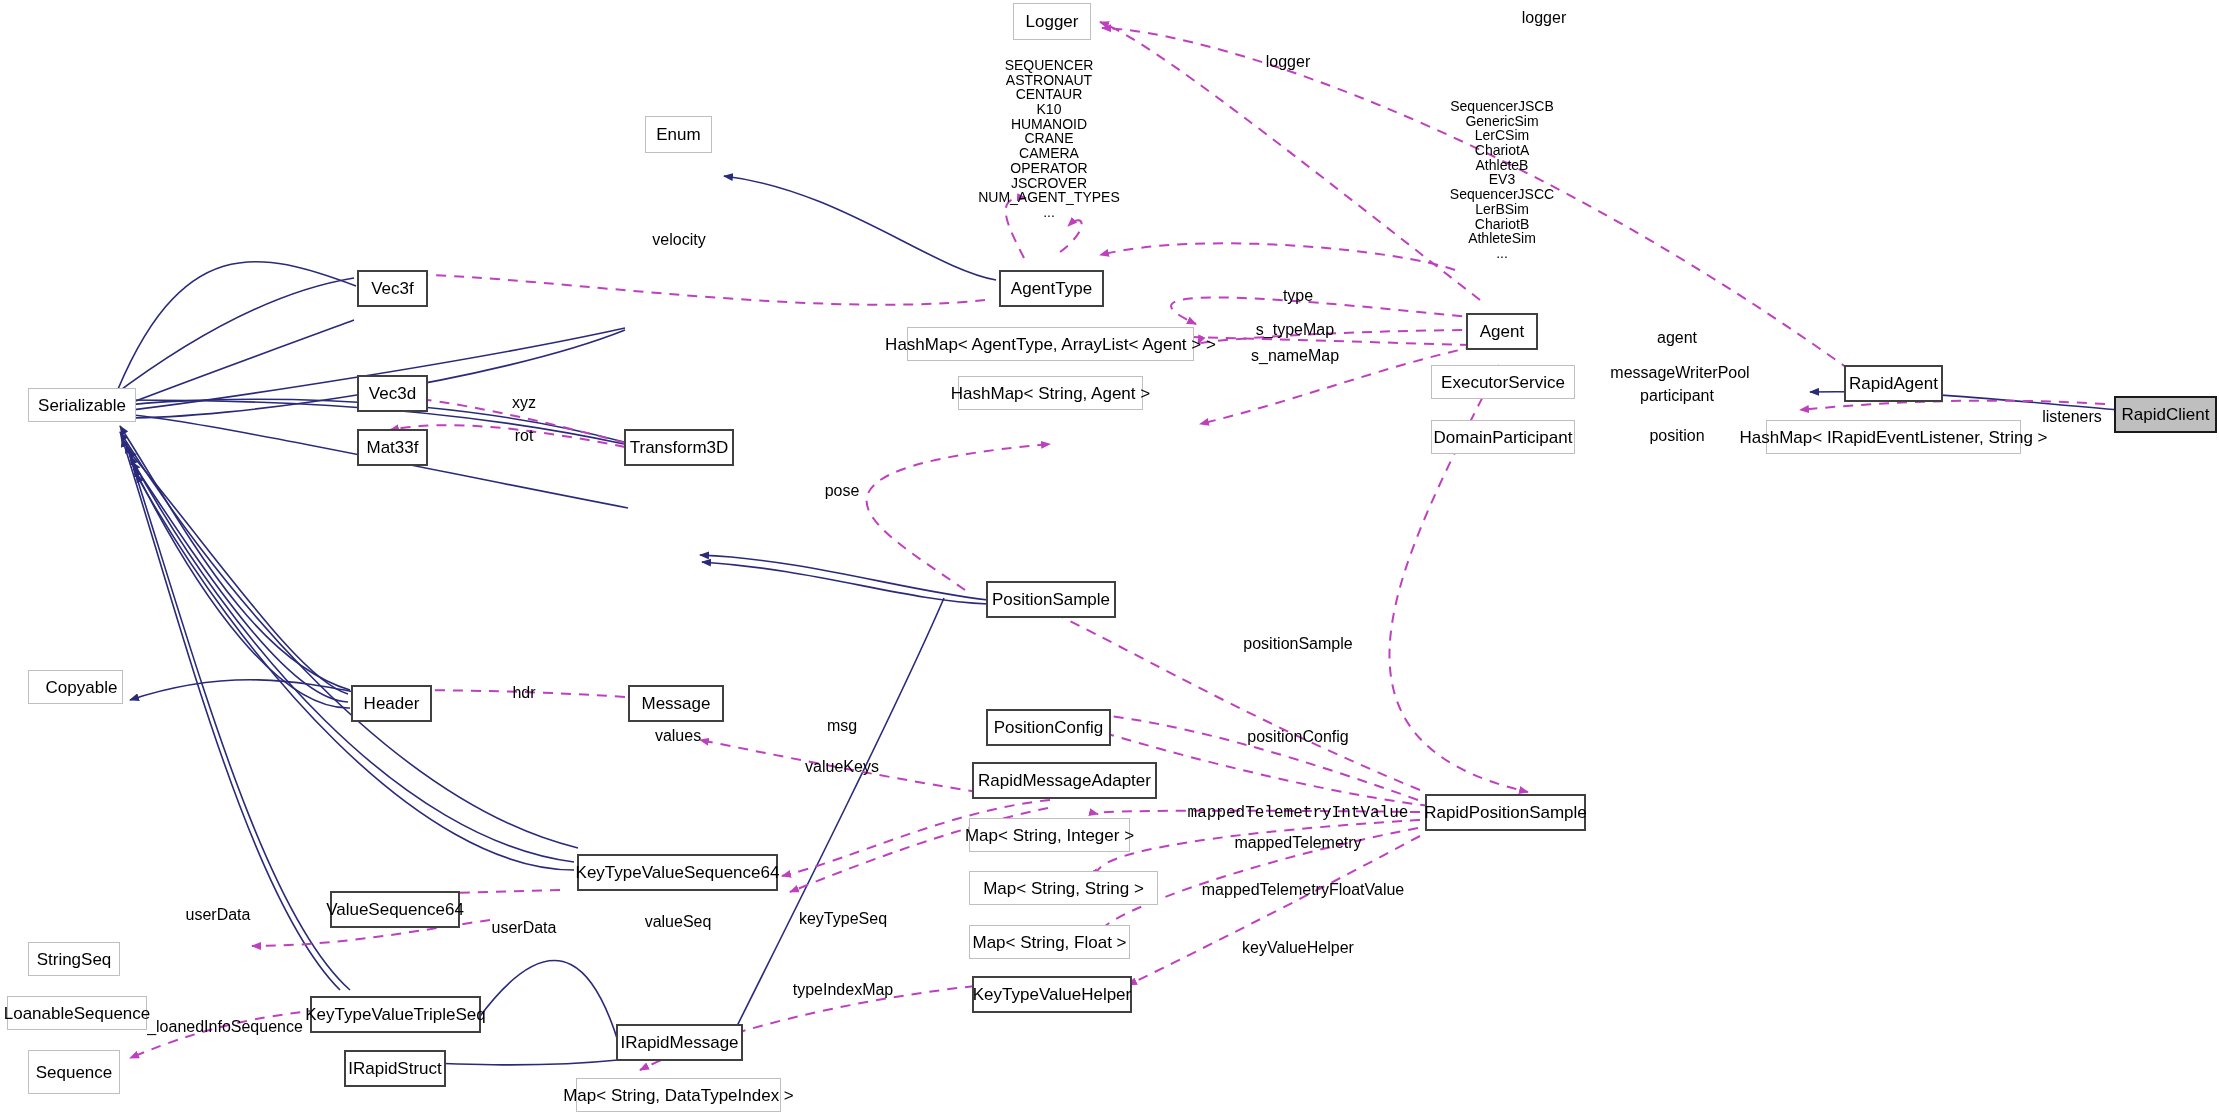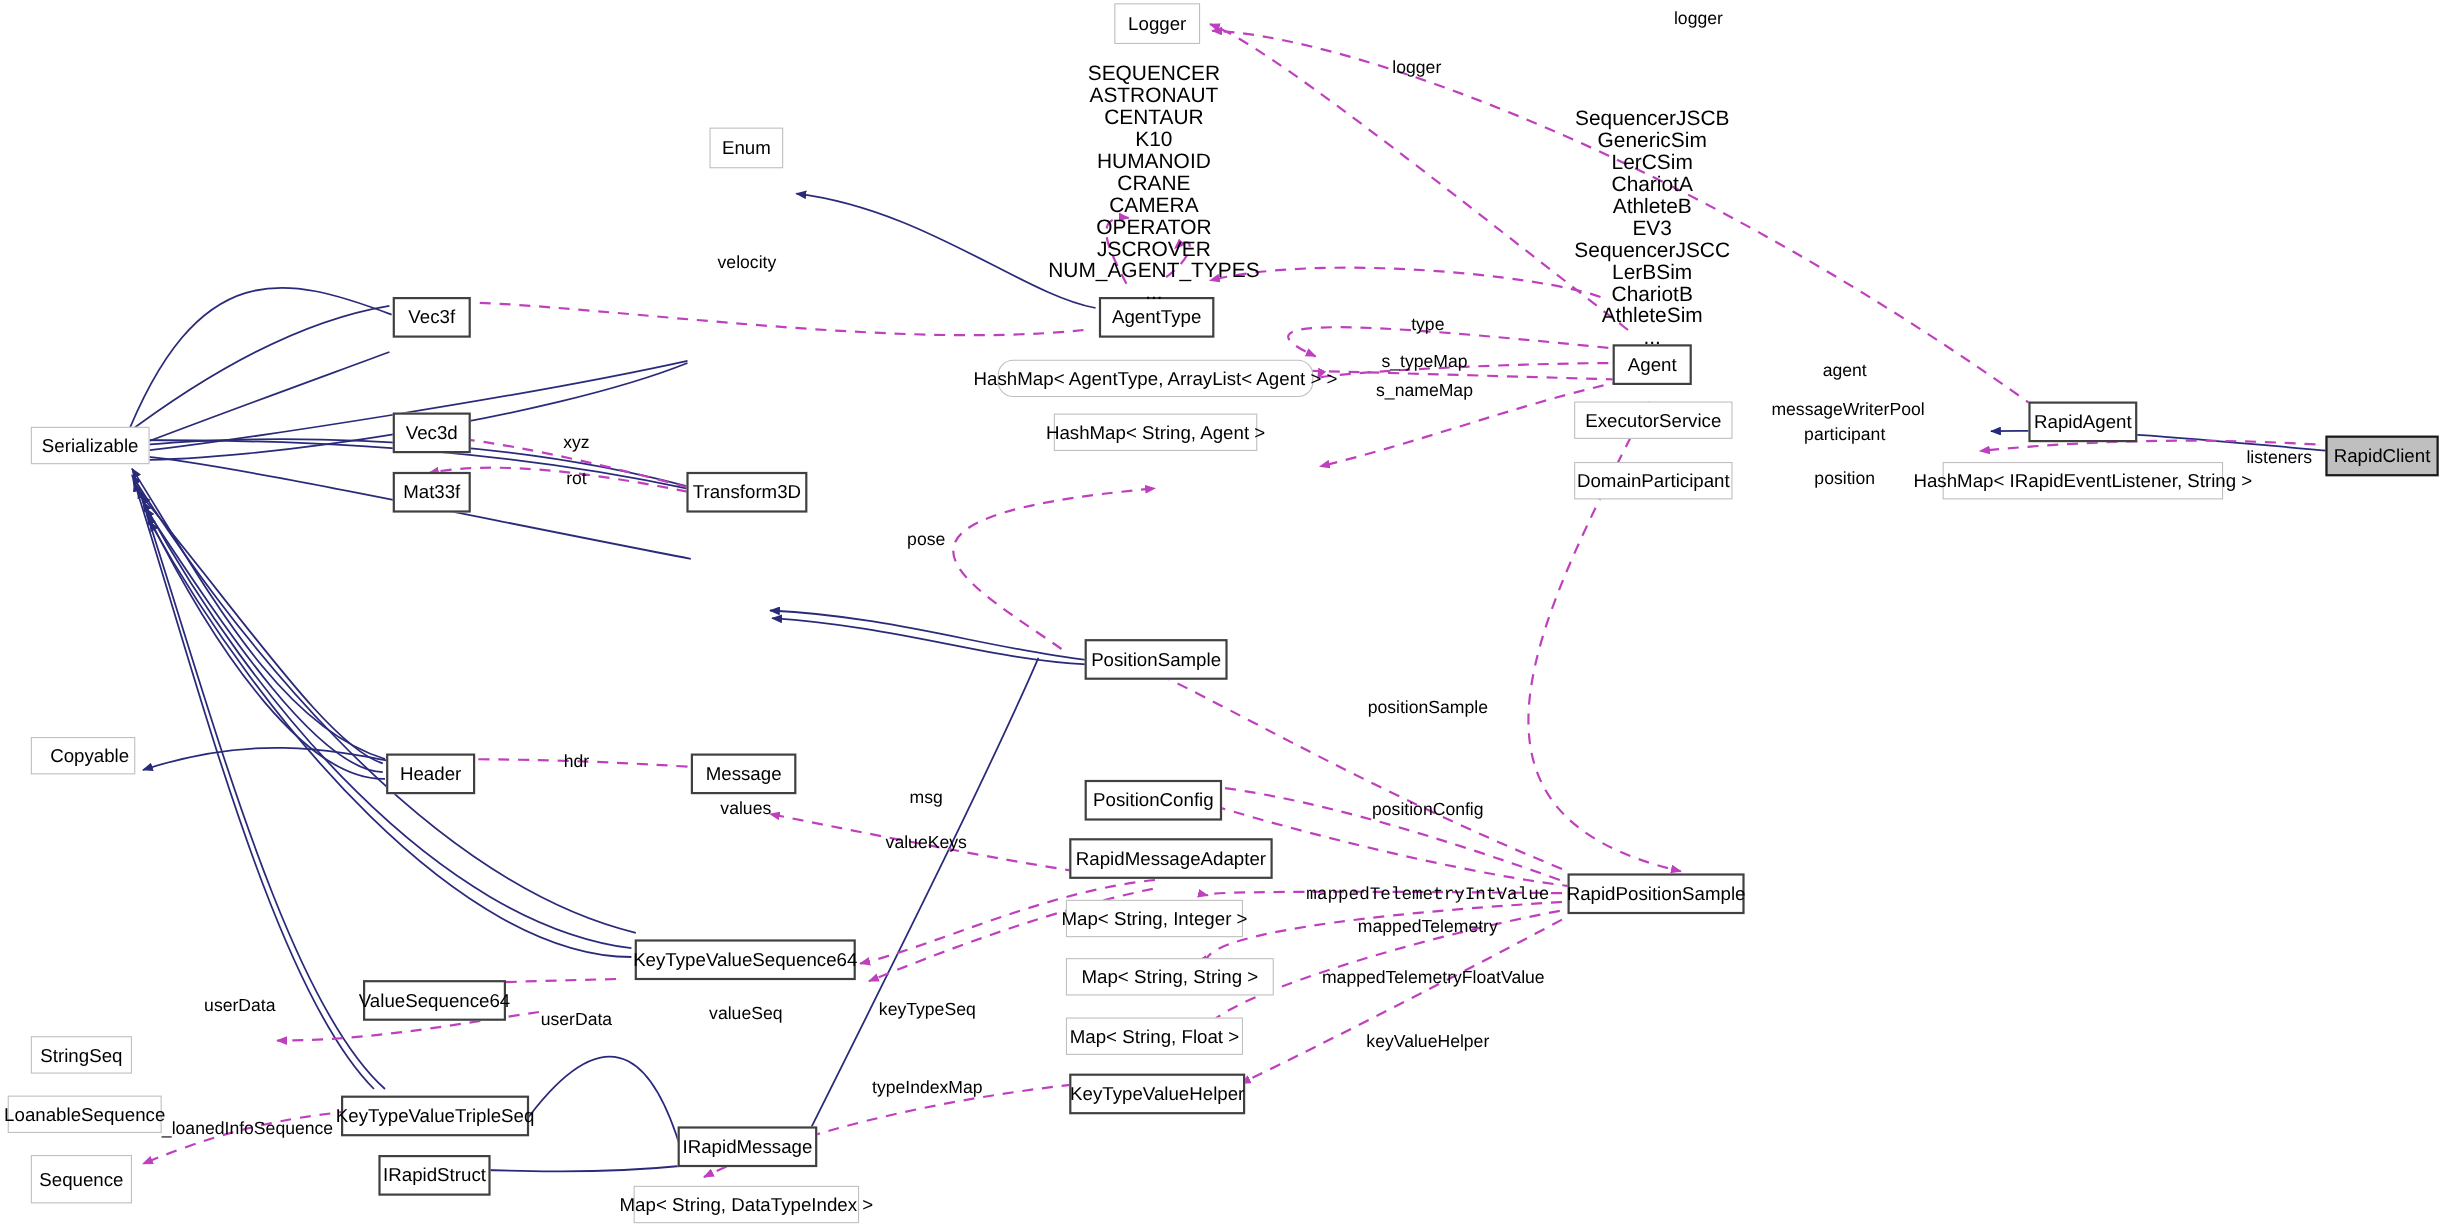--- a/index.html
+++ b/index.html
@@ -7,21 +7,21 @@
           font-family:"Liberation Sans","DejaVu Sans",sans-serif;overflow:hidden;}
   #edges{position:absolute;left:0;top:0;width:2219px;height:1116px;}
   .node{position:absolute;box-sizing:border-box;display:flex;align-items:center;
         justify-content:center;background:#ffffff;color:#000000;white-space:nowrap;
         font-size:17px;line-height:1;}
   .node.plain{border:1px solid #bfbfbf;}
   .node.key{border:2px solid #404040;}
   .node.current{border:2px solid #1a1a1a;background:#bfbfbf;}
   .elabel{position:absolute;font-size:16px;color:#000000;white-space:nowrap;
           transform:translate(-50%,-50%);}
-  .enumlist{position:absolute;font-size:19px;color:#000000;text-align:center;
+  .enumlist{position:absolute;font-size:14px;color:#000000;text-align:center;
             line-height:1.05;transform:translateX(-50%);}
   .enumlist div{white-space:nowrap;}
 </style>
 </head>
 <body>
 
 <div id="canvas">
 
   <svg id="edges" viewBox="0 0 2219 1116" xmlns="http://www.w3.org/2000/svg">
     <defs>
@@ -101,21 +101,21 @@
       </div>
       <div class="node plain" style="left: 645px; top: 116px; width: 67px; height: 37px;">
         <span>Enum</span>
       </div>
       <div class="node key" style="left: 999px; top: 270px; width: 105px; height: 37px;">
         <span>AgentType</span>
       </div>
       <div class="node key" style="left: 1466px; top: 313px; width: 72px; height: 37px;">
         <span>Agent</span>
       </div>
-      <div class="node plain" style="left: 907px; top: 327px; width: 287px; height: 34px; border-radius: 14px;">
+      <div class="node plain" style="left: 907px; top: 327px; width: 287px; height: 34px;">
         <span>HashMap&lt; AgentType, ArrayList&lt; Agent &gt; &gt;</span>
       </div>
       <div class="node plain" style="left: 958px; top: 376px; width: 185px; height: 34px;">
         <span>HashMap&lt; String, Agent &gt;</span>
       </div>
       <div class="node plain" style="left: 1431px; top: 365px; width: 144px; height: 34px;">
         <span>ExecutorService</span>
       </div>
       <div class="node plain" style="left: 1431px; top: 420px; width: 144px; height: 34px;">
         <span>DomainParticipant</span>

